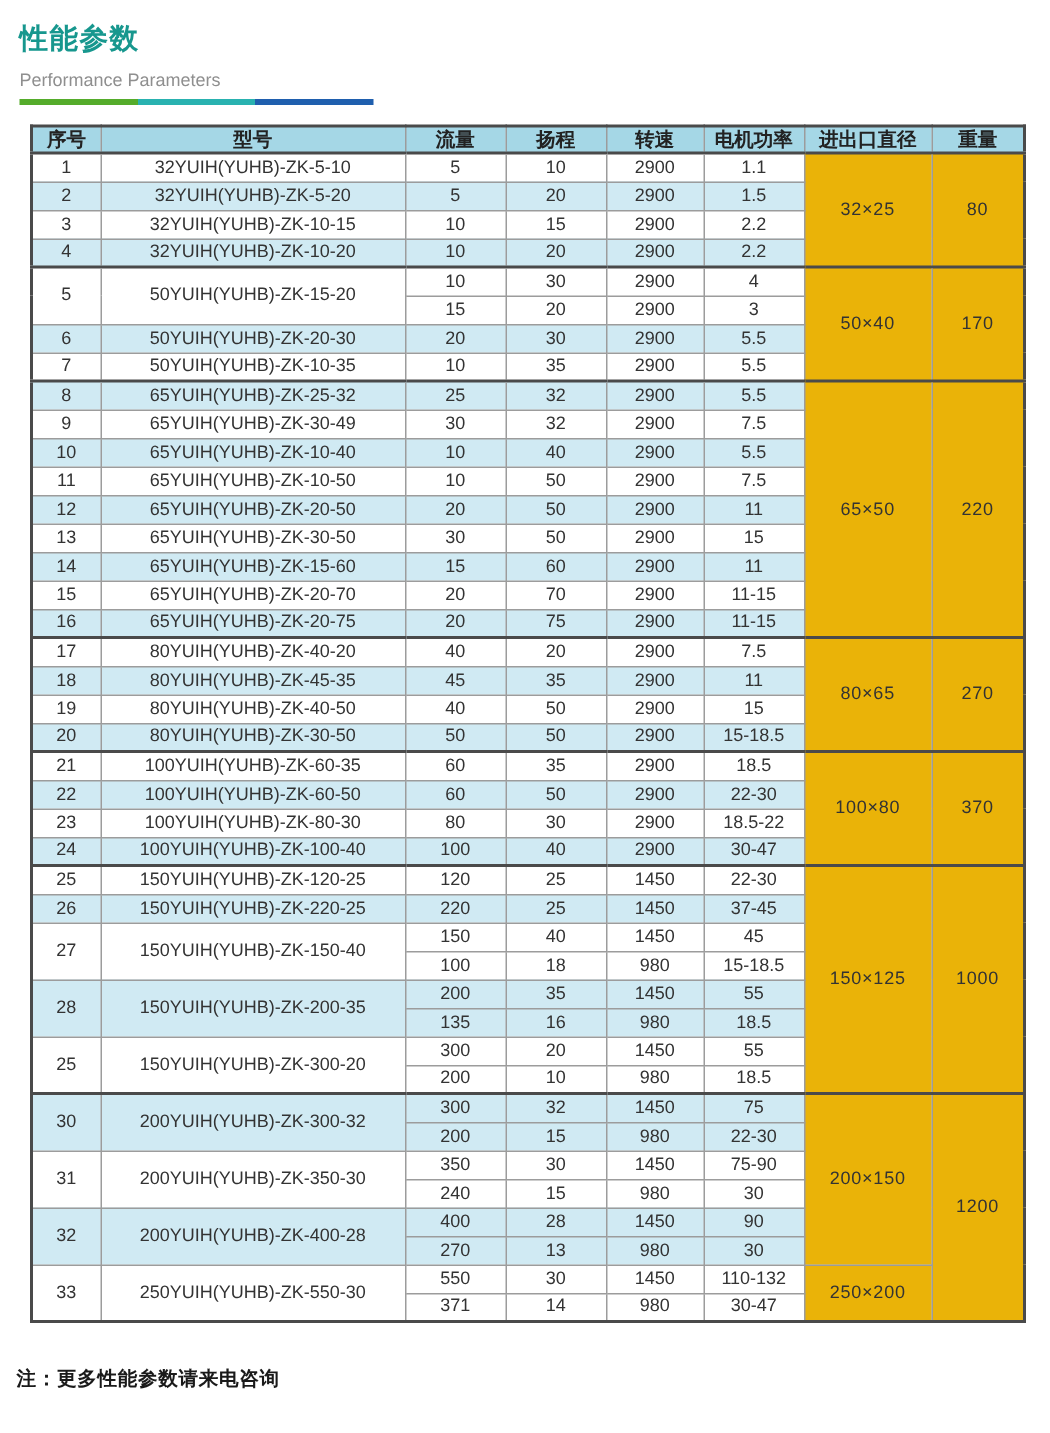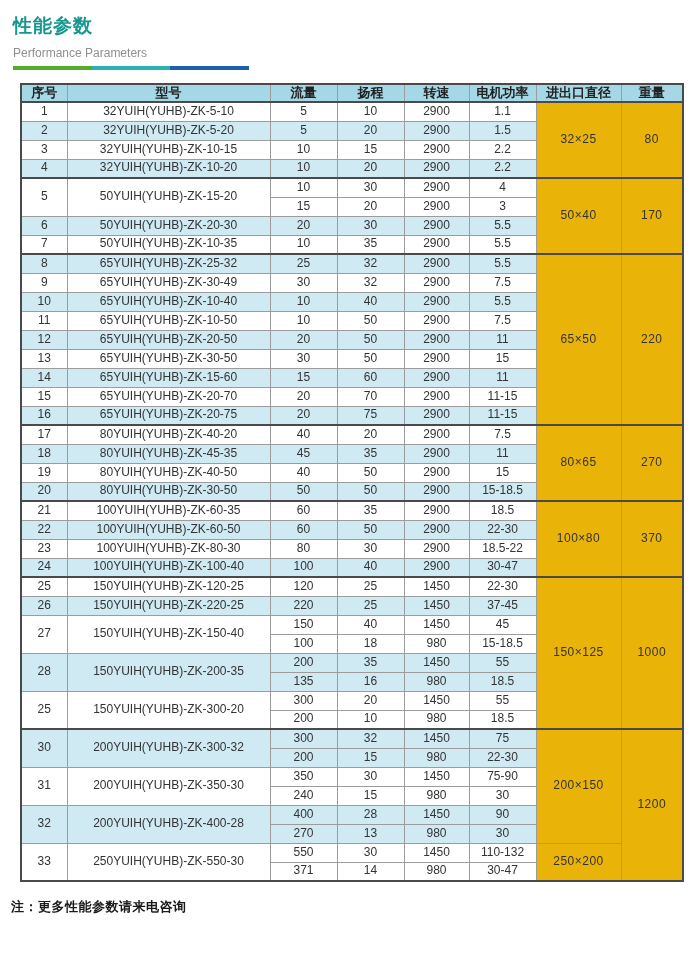--- a/index.html
+++ b/index.html
@@ -35,21 +35,21 @@
   table.params thead th{
     background:var(--header-bg);font-weight:bold;font-size:13px;color:#222;
     height:18px;border-bottom:2px solid var(--border-dark);
   }
   table.params td{height:19px;}
   tr.shaded td.c{background:var(--row-shaded-bg);}
   td.merged{background:#eab308;letter-spacing:.5px;}
   tr.group-top td{border-top:2px solid var(--border-dark);}
 
   .footer-note{
-    margin:16px 0 0 11px;font-size:13px;font-weight:bold;color:#1a1a1a;letter-spacing:.5px;
+    margin:28px 0 0 11px;font-size:13px;font-weight:bold;color:#1a1a1a;letter-spacing:.5px;
   }
 </style>
 </head>
 <body>
 
 <div class="header-block">
   <div class="title-line">
     <span class="title-zh">性能参数</span>
     <span class="title-en">Performance Parameters</span>
   </div>

